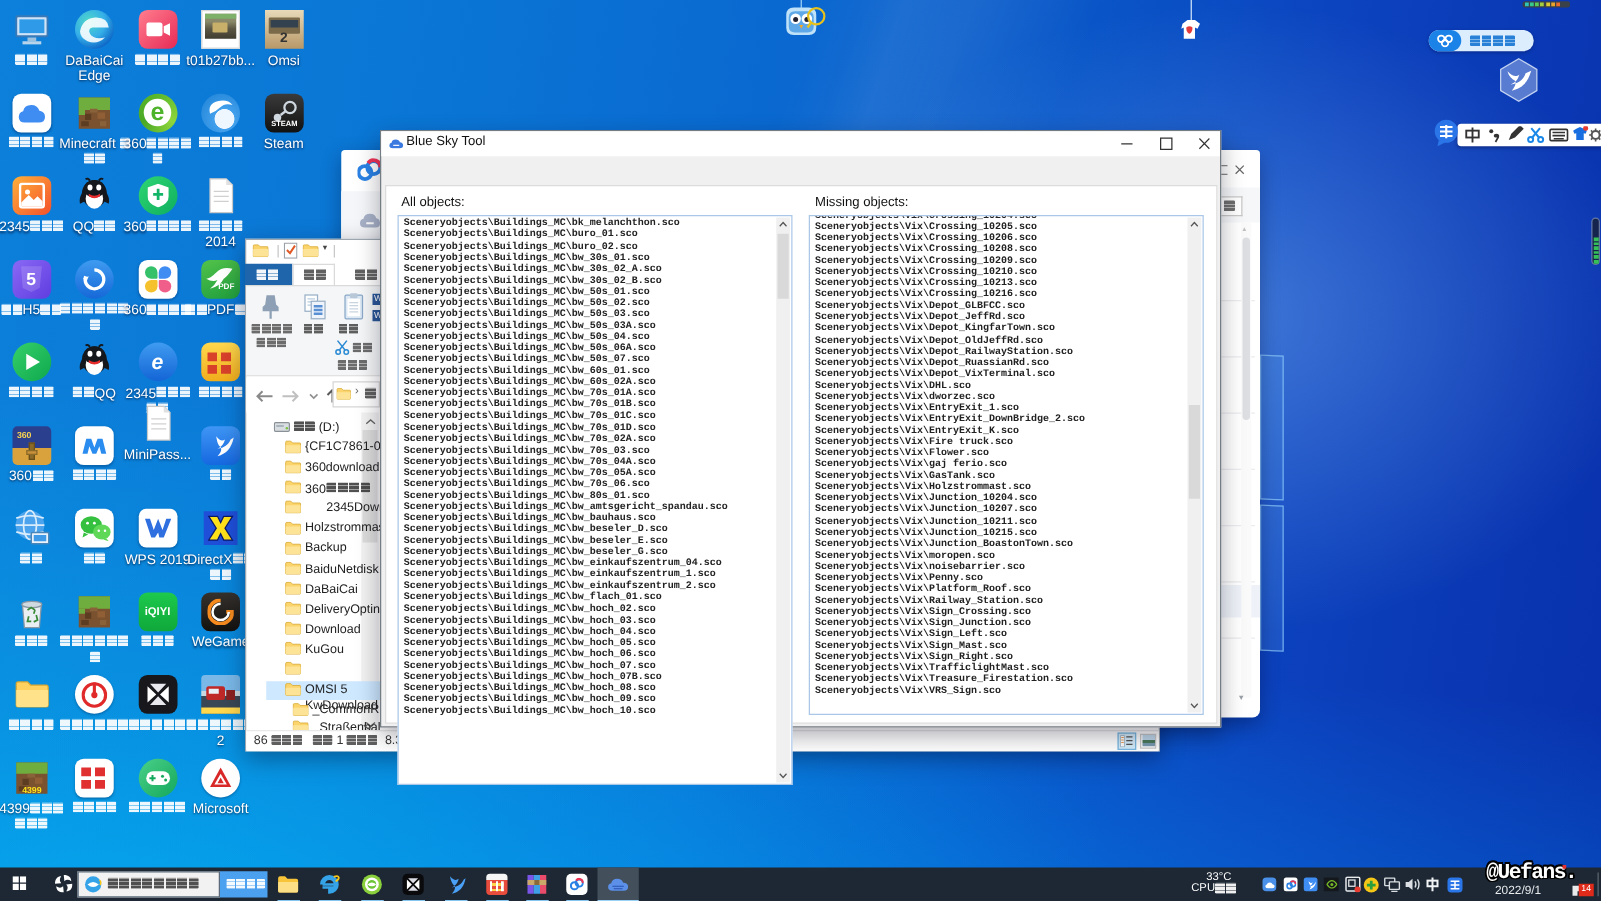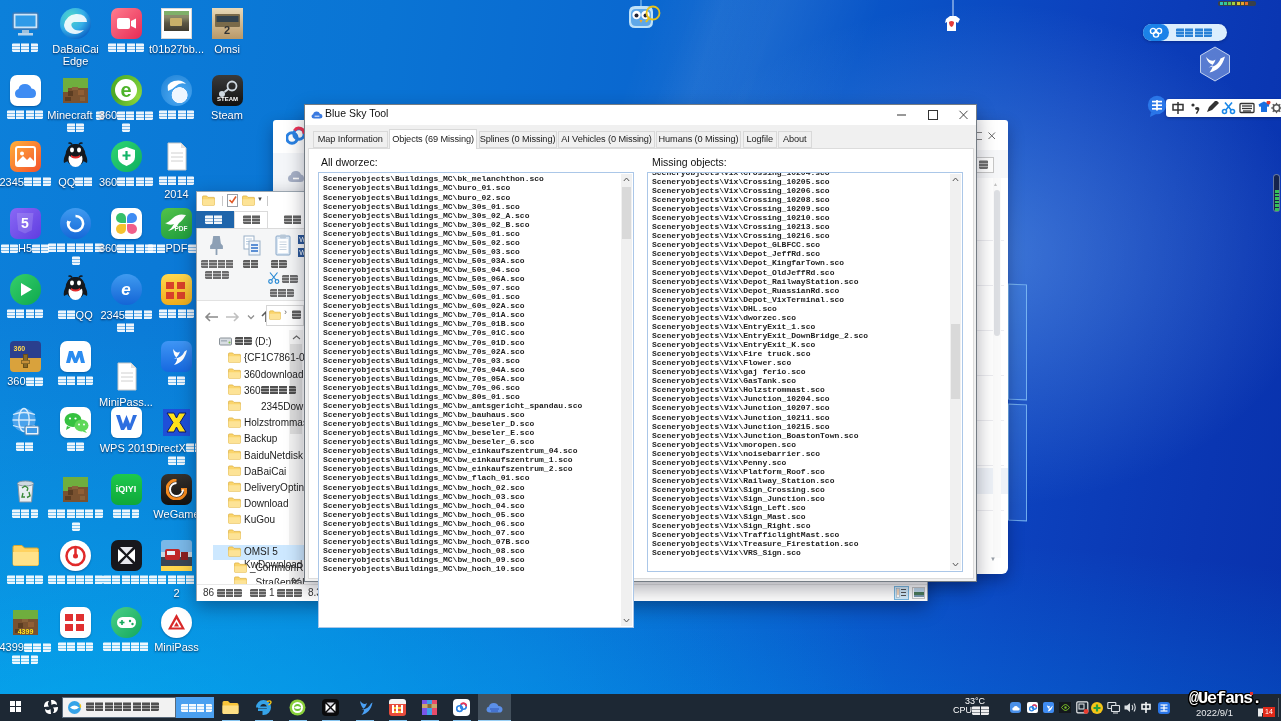--- a/index.html
+++ b/index.html
@@ -395,21 +395,21 @@
     <div class="dk" style="left:45.5px;top:340.5px">
       <div class="ic">
         <div class="abs" style="left:0;top:0;width:31px;height:31px;border-radius:7px;background:#fff;box-shadow:0 1px 2px rgba(0,0,40,.25)">
           <svg class="abs" style="left:5px;top:8px" width="21" height="15" viewBox="0 0 21 15">
             <path d="M1 14 L4 2 L8 2 L10.5 9 L13 2 L17 2 L20 14 L16 14 L14.5 8 L12 14 L9 14 L6.5 8 L5 14 Z" fill="#2b8cf0"></path>
           </svg>
         </div>
       </div>
       <div class="lb"><span class="ck" style="width:35.9px;height:9.0px;background:repeating-linear-gradient(90deg,#ffffff 0 8.0px,transparent 8.0px 9.3px);opacity:0.93;-webkit-mask-image:repeating-linear-gradient(0deg,#000 0 2.2px,rgba(0,0,0,.52) 2.2px 3px)"></span></div>
     </div>
-    <div class="dk" style="left:96.0px;top:361px">
+    <div class="dk" style="left:96.0px;top:323px">
       <div class="ic"><svg width="31" height="31" viewBox="0 0 31 31">
 <path d="M7 2 L20 2 L25 7 L25 29 L7 29 Z" fill="#fff" stroke="#c8c8c8" stroke-width="1"></path>
 <path d="M20 2 L20 7 L25 7 Z" fill="#e0e0e0"></path>
 <g stroke="#d0d0d0" stroke-width="1">
             <line x1="10" y1="12" x2="22" y2="12"></line>
             <line x1="10" y1="16" x2="22" y2="16"></line>
             <line x1="10" y1="20" x2="22" y2="20"></line>
           </g>
         </svg></div>
       <div class="lb"><span class="lat">MiniPass...</span></div>
@@ -593,21 +593,21 @@
     <div class="dk" style="left:146.5px;top:606.5px">
       <div class="ic">
         <div class="abs" style="left:0;top:0;width:31px;height:31px;border-radius:50%;background:#fff;box-shadow:0 1px 2px rgba(0,0,40,.3)">
           <svg class="abs" style="left:6px;top:6px" width="19" height="19" viewBox="0 0 19 19">
             <path d="M9.5 1 L18 16.5 L1 16.5 Z" fill="#d82828"></path>
             <path d="M9.5 6 L14.5 14.5 L4.5 14.5 Z" fill="#fff"></path>
             <path d="M9.5 9 L12 13.5 L7 13.5 Z" fill="#d82828"></path>
           </svg>
         </div>
       </div>
-      <div class="lb"><span class="lat">MiniPass</span></div>
+      <div class="lb"><span class="lat">Microsoft</span></div>
     </div>
     <div class="win" style="left:273px;top:120px;width:735px;height:454px;border-radius:3px 3px 6px 6px;box-shadow:0 6px 16px rgba(0,0,30,.32)"></div>
     <svg class="abs" style="left:286px;top:126px" width="19" height="20" viewBox="0 0 19 20">
 <circle cx="6" cy="12" r="5.2" fill="none" stroke="#2a82e4" stroke-width="3"></circle>
 <circle cx="13" cy="8" r="5.2" fill="none" stroke="#2a82e4" stroke-width="3"></circle>
 <path d="M8.5 4.5 A5.2 5.2 0 0 1 18 8" fill="none" stroke="#ef3355" stroke-width="3"></path>
 </svg>
     <div class="abs" style="left:273px;top:153px;width:31px;height:38px;background:#f4f6f9"></div>
     <svg class="abs" style="left:287px;top:168px" width="18" height="15" viewBox="0 0 18 15">
 <path d="M5 14 Q1 14 1 10.5 Q1 7.5 3.8 7 Q4.5 3 9 3 Q13 3 14 6.5 Q17 7 17 10.5 Q17 14 13.5 14 Z" fill="#a8b2c8"></path>
@@ -831,31 +831,22 @@
       <svg class="abs" style="left:6px;top:4.5px" width="12" height="9" viewBox="0 0 12 9">
 <path d="M3 8.5 Q0.5 8.5 0.5 6.3 Q0.5 4.5 2.2 4.2 Q2.6 1.5 5.6 1.5 Q8.2 1.5 8.9 3.7 Q11.5 4 11.5 6.2 Q11.5 8.5 9 8.5 Z" fill="#3a7ae0"></path>
 <line x1="3.6" y1="6.2" x2="8.4" y2="6.2" stroke="#eef4ff" stroke-width="1"></line>
       </svg>
       <div class="ttl">Blue Sky Tool</div>
       <svg class="abs" style="left:586px;top:0" width="86 " height="20" viewBox="0 0 86 20">
 <line x1="6" y1="10" x2="15" y2="10" stroke="#333" stroke-width="1"></line>
 <rect x="37.5" y="5.5" width="9" height="9" fill="none" stroke="#333" stroke-width="1"></rect>
 <path d="M68.5 5.8 L76.5 14 M76.5 5.8 L68.5 14" stroke="#333" stroke-width="0.9"></path>
       </svg>
-      <div class="tabs">
-        <div class="tab" style="left:7.5px;width:74.5px">Map Information</div>
-        <div class="tab act" style="left:83.5px;width:88.0px">Objects (69 Missing)</div>
-        <div class="tab" style="left:173.0px;width:78.0px">Splines (0 Missing)</div>
-        <div class="tab" style="left:252.5px;width:97.0px">AI Vehicles (0 Missing)</div>
-        <div class="tab" style="left:350.5px;width:85.0px">Humans (0 Missing)</div>
-        <div class="tab" style="left:437.0px;width:34.5px">Logfile</div>
-        <div class="tab" style="left:472.5px;width:33.5px">About</div>
-      </div>
       <div class="page"></div>
-      <div class="lbl" style="left:16px;top:52px">All dworzec:</div>
+      <div class="lbl" style="left:16px;top:52px">All objects:</div>
       <div class="lbl" style="left:347px;top:52px">Missing objects:</div>
       <div class="lbox" style="left:13px;top:67px;width:316px;height:456px">
         <pre style="position:absolute;left:4px;top:1.4px">Sceneryobjects\Buildings_MC\bk_melanchthon.sco
 Sceneryobjects\Buildings_MC\buro_01.sco
 Sceneryobjects\Buildings_MC\buro_02.sco
 Sceneryobjects\Buildings_MC\bw_30s_01.sco
 Sceneryobjects\Buildings_MC\bw_30s_02_A.sco
 Sceneryobjects\Buildings_MC\bw_30s_02_B.sco
 Sceneryobjects\Buildings_MC\bw_50s_01.sco
 Sceneryobjects\Buildings_MC\bw_50s_02.sco

